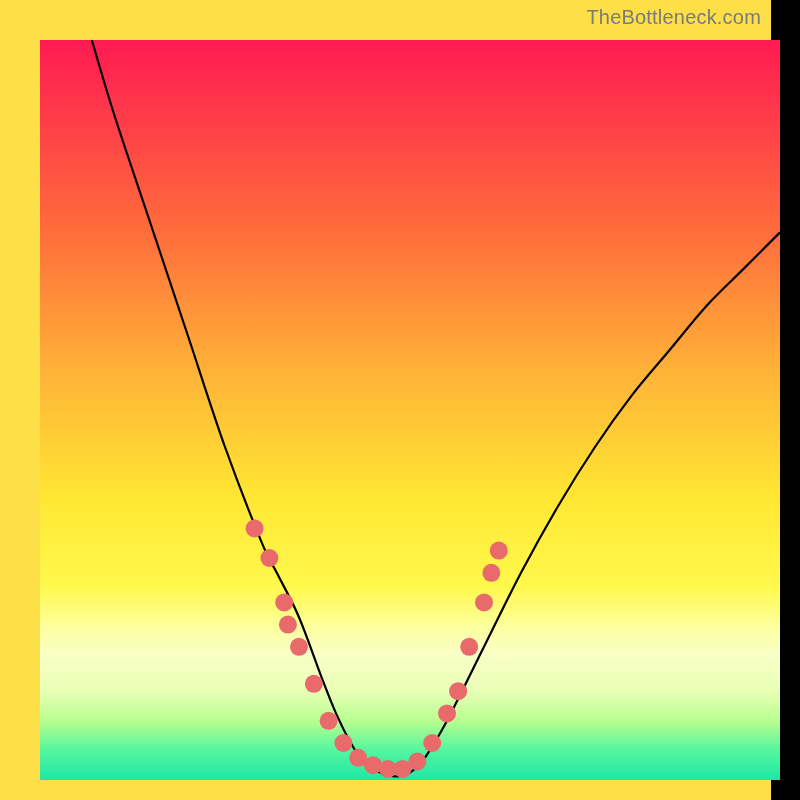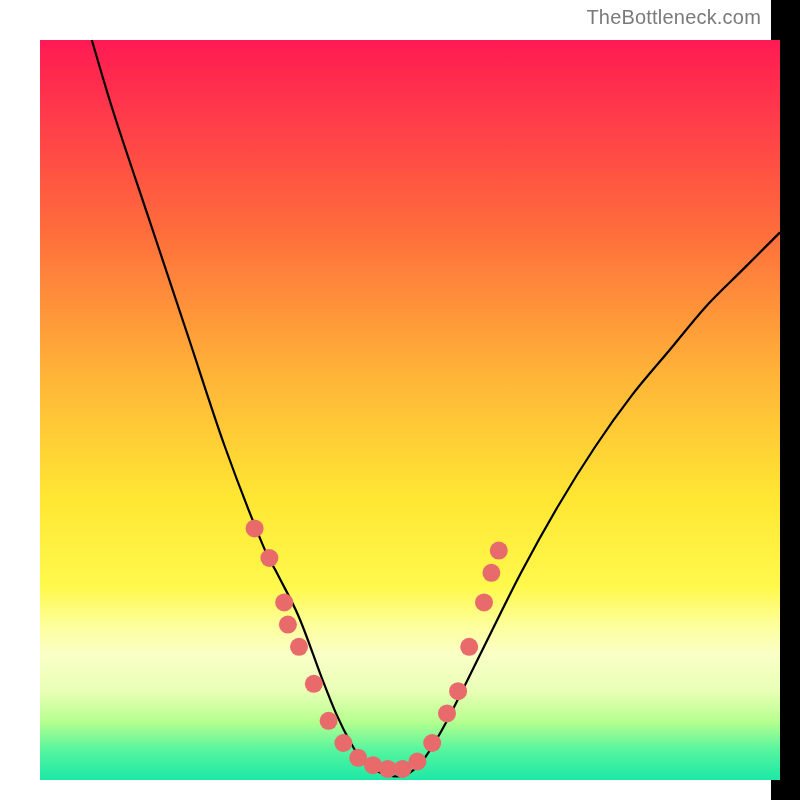--- a/index.html
+++ b/index.html
@@ -10,21 +10,21 @@
     background: #000;
     overflow: hidden;
     font-family: Arial, Helvetica, sans-serif;
   }
   .frame {
     position: absolute;
     left: 0;
     top: 0;
     width: 771px;
     height: 800px;
-    background: #ffffff;
+    background: #fde047;
   }
   .plot-area {
     position: absolute;
     left: 40px;
     top: 40px;
     width: 740px;
     height: 740px;
     
     background: linear-gradient(
       to bottom,

